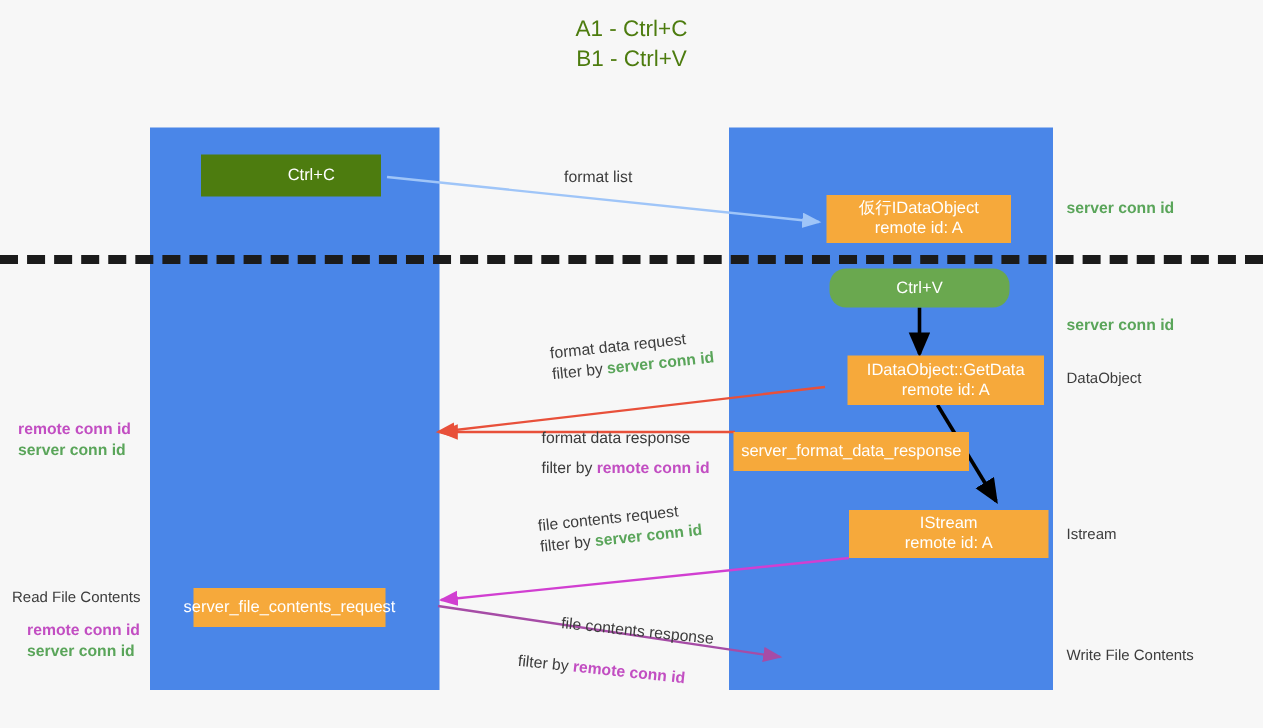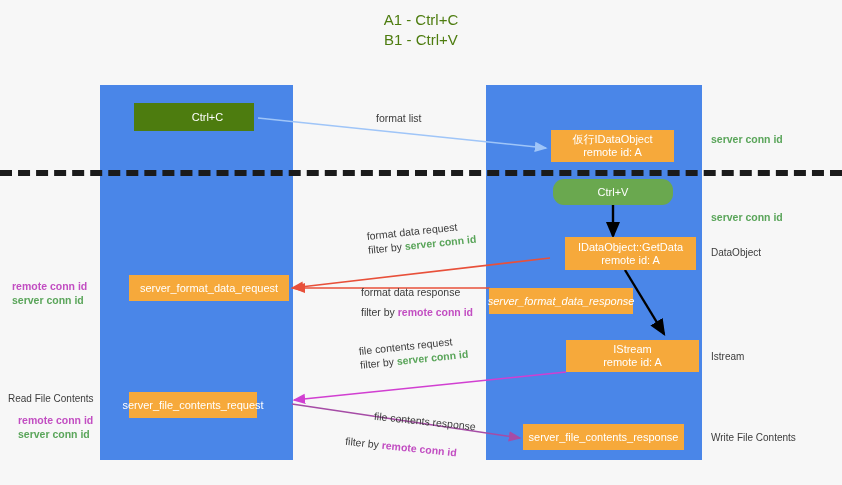--- a/index.html
+++ b/index.html
@@ -132,40 +132,34 @@
 
   <div class="node green2" style="left:553px;top:179px;width:120px;height:26px;">
     <span>Ctrl+V</span>
   </div>
 
   <div class="node orange" style="left:549px;top:237px;width:131px;height:33px;margin-left:16px;">
     <span>IDataObject::GetData</span>
     <span>remote id: A</span>
   </div>
 
-  <div class="node orange" style="left:129px;top:275px;width:160px;height:26px;">
-    <span>server_format_data_request</span>
-  </div>
-
-  <div class="node orange" style="left:489px;top:288px;width:144px;height:26px;font-style:italic;">
+
+  <div class="node orange" style="left:489px;top:288px;width:157px;height:26px;">
     <span>server_format_data_response</span>
   </div>
 
   <div class="node orange" style="left:566px;top:340px;width:133px;height:32px;">
     <span>IStream</span>
     <span>remote id: A</span>
   </div>
 
   <div class="node orange" style="left:129px;top:392px;width:128px;height:26px;">
     <span>server_file_contents_request</span>
   </div>
 
-  <div class="node orange" style="left:523px;top:424px;width:161px;height:26px;">
-    <span>server_file_contents_response</span>
-  </div>
 
   <div class="elabel" style="left:376px;top:111px;">
     <div>format list</div>
   </div>
 
   <div class="elabel" style="left:366px;top:229px;transform:rotate(-6deg);transform-origin:left top;">
     <div>format data request</div>
     <div>
       <span>filter by </span><span class="green-t">server conn id</span>
     </div>

